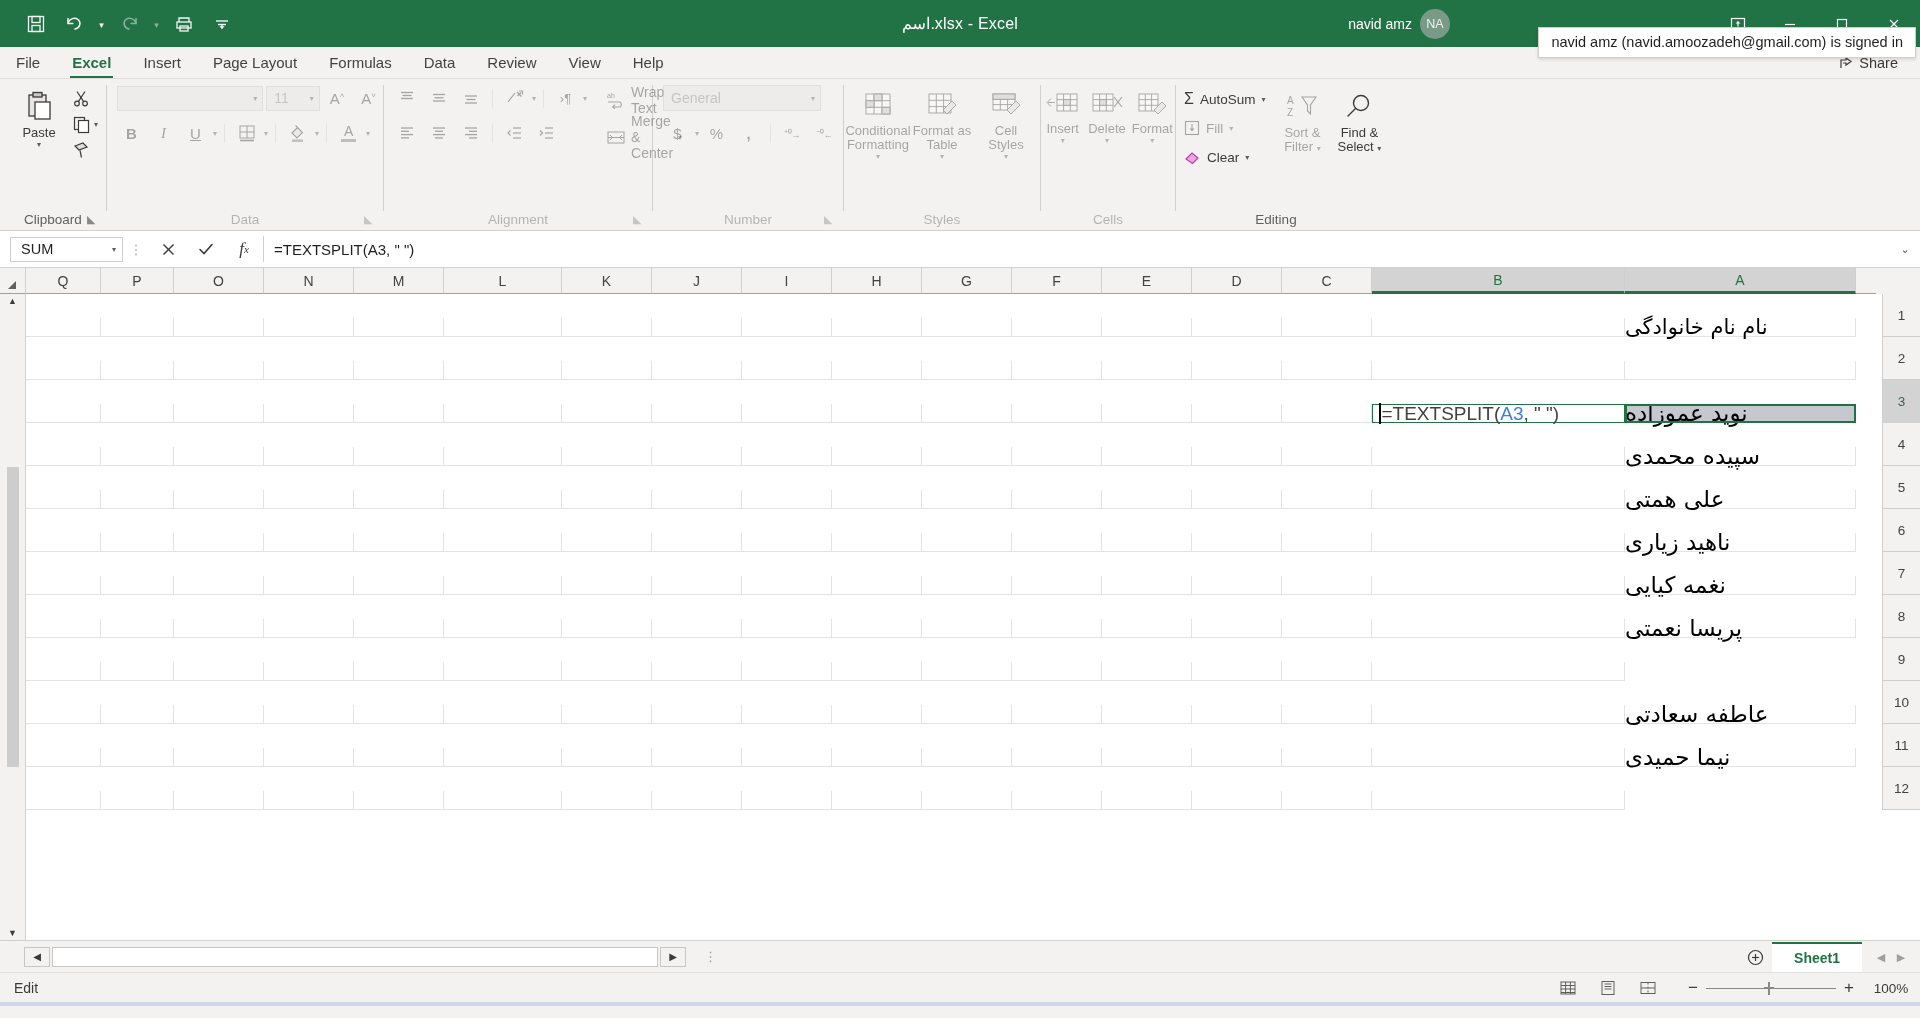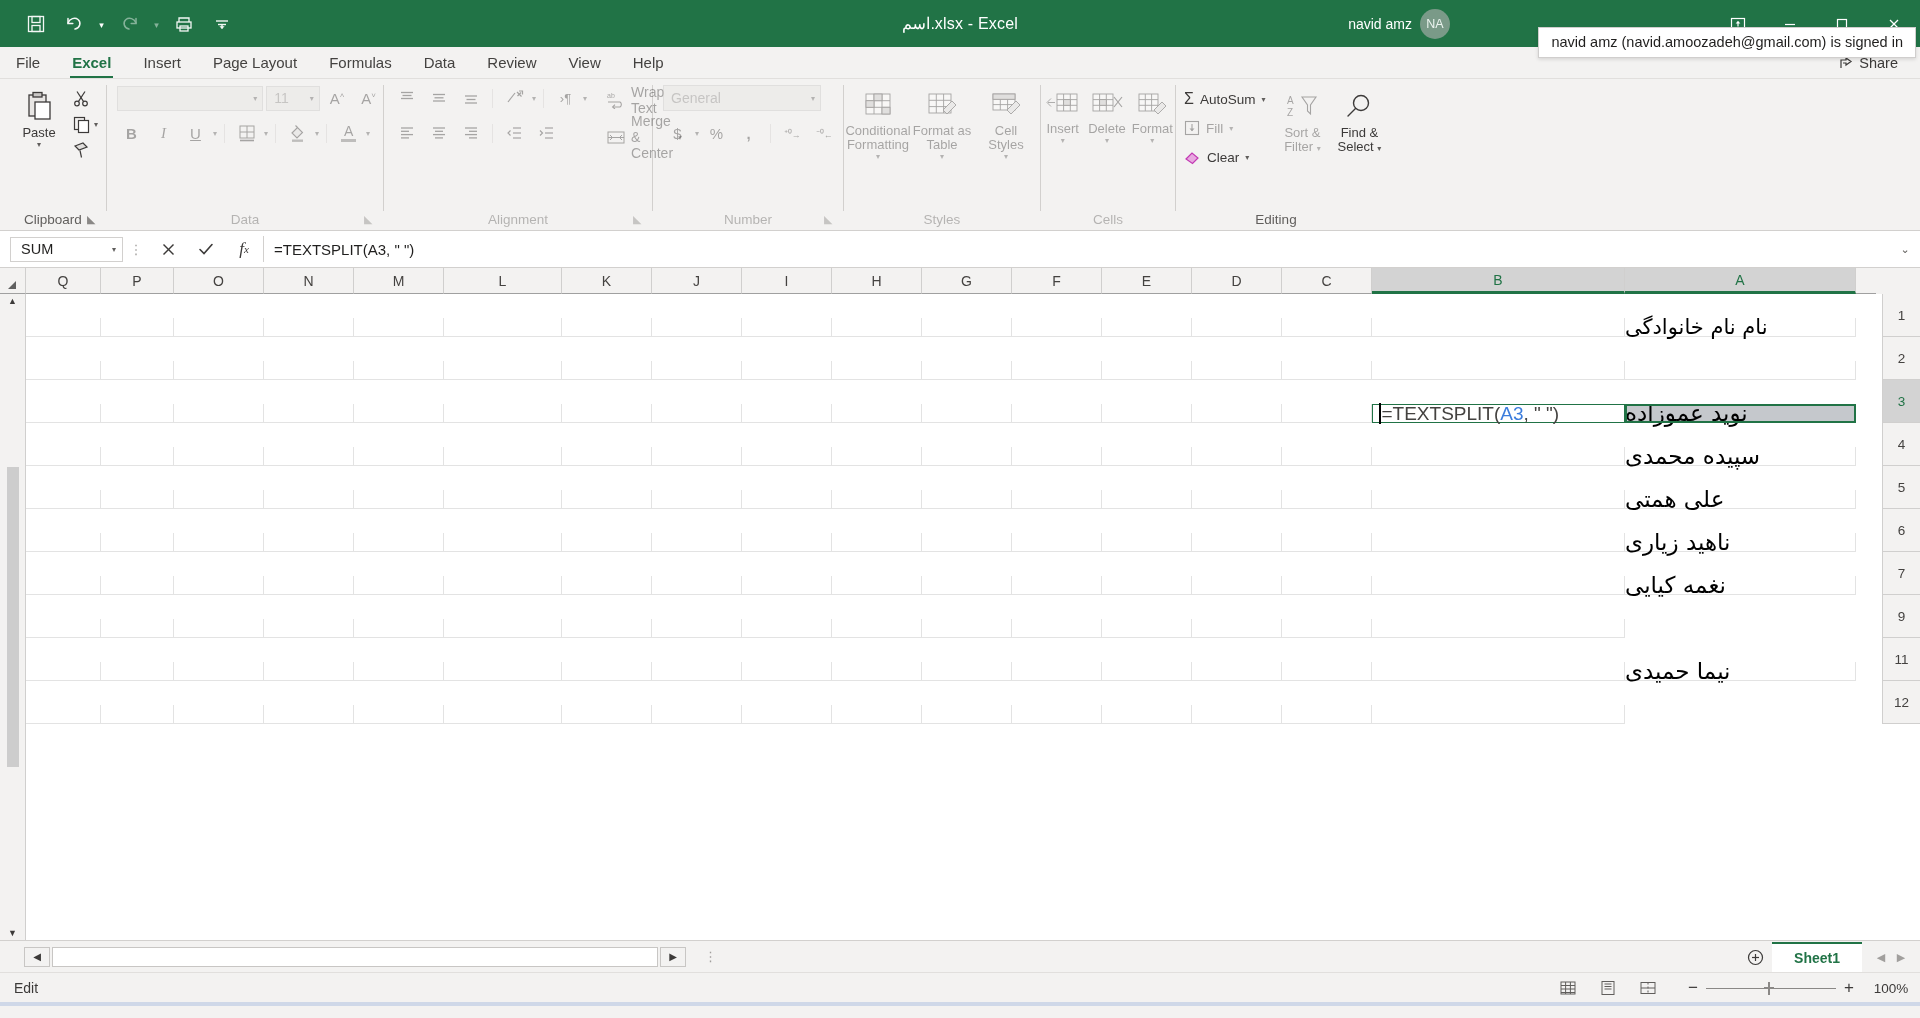--- a/index.html
+++ b/index.html
@@ -1017,43 +1017,87 @@
           <div class="cell" style="width:90px"></div>
           <div class="cell" style="width:90px"></div>
           <div class="cell" style="width:90px"></div>
           <div class="cell" style="width:90px"></div>
           <div class="cell" style="width:253px"></div>
           <div class="cell persian" style="width:231px">نغمه کیایی</div>
         </div>
         <div class="rowhdr">7</div>
       </div>
 
-
       <div class="gridrow">
         <div class="rowcells">
           <div class="cell" style="width:75px"></div>
           <div class="cell" style="width:73px"></div>
           <div class="cell" style="width:90px"></div>
           <div class="cell" style="width:90px"></div>
           <div class="cell" style="width:90px"></div>
           <div class="cell" style="width:118px"></div>
           <div class="cell" style="width:90px"></div>
           <div class="cell" style="width:90px"></div>
           <div class="cell" style="width:90px"></div>
           <div class="cell" style="width:90px"></div>
           <div class="cell" style="width:90px"></div>
           <div class="cell" style="width:90px"></div>
           <div class="cell" style="width:90px"></div>
           <div class="cell" style="width:90px"></div>
           <div class="cell" style="width:90px"></div>
           <div class="cell" style="width:253px"></div>
+          <div class="cell persian" style="width:231px">پریسا نعمتی</div>
+        </div>
+        <div class="rowhdr">8</div>
+      </div>
+
+      <div class="gridrow">
+        <div class="rowcells">
+          <div class="cell" style="width:75px"></div>
+          <div class="cell" style="width:73px"></div>
+          <div class="cell" style="width:90px"></div>
+          <div class="cell" style="width:90px"></div>
+          <div class="cell" style="width:90px"></div>
+          <div class="cell" style="width:118px"></div>
+          <div class="cell" style="width:90px"></div>
+          <div class="cell" style="width:90px"></div>
+          <div class="cell" style="width:90px"></div>
+          <div class="cell" style="width:90px"></div>
+          <div class="cell" style="width:90px"></div>
+          <div class="cell" style="width:90px"></div>
+          <div class="cell" style="width:90px"></div>
+          <div class="cell" style="width:90px"></div>
+          <div class="cell" style="width:90px"></div>
+          <div class="cell" style="width:253px"></div>
         </div>
         <div class="rowhdr">9</div>
       </div>
 
+      <div class="gridrow">
+        <div class="rowcells">
+          <div class="cell" style="width:75px"></div>
+          <div class="cell" style="width:73px"></div>
+          <div class="cell" style="width:90px"></div>
+          <div class="cell" style="width:90px"></div>
+          <div class="cell" style="width:90px"></div>
+          <div class="cell" style="width:118px"></div>
+          <div class="cell" style="width:90px"></div>
+          <div class="cell" style="width:90px"></div>
+          <div class="cell" style="width:90px"></div>
+          <div class="cell" style="width:90px"></div>
+          <div class="cell" style="width:90px"></div>
+          <div class="cell" style="width:90px"></div>
+          <div class="cell" style="width:90px"></div>
+          <div class="cell" style="width:90px"></div>
+          <div class="cell" style="width:90px"></div>
+          <div class="cell" style="width:253px"></div>
+          <div class="cell persian" style="width:231px">عاطفه سعادتی</div>
+        </div>
+        <div class="rowhdr">10</div>
+      </div>
 
       <div class="gridrow">
         <div class="rowcells">
           <div class="cell" style="width:75px"></div>
           <div class="cell" style="width:73px"></div>
           <div class="cell" style="width:90px"></div>
           <div class="cell" style="width:90px"></div>
           <div class="cell" style="width:90px"></div>
           <div class="cell" style="width:118px"></div>
           <div class="cell" style="width:90px"></div>

